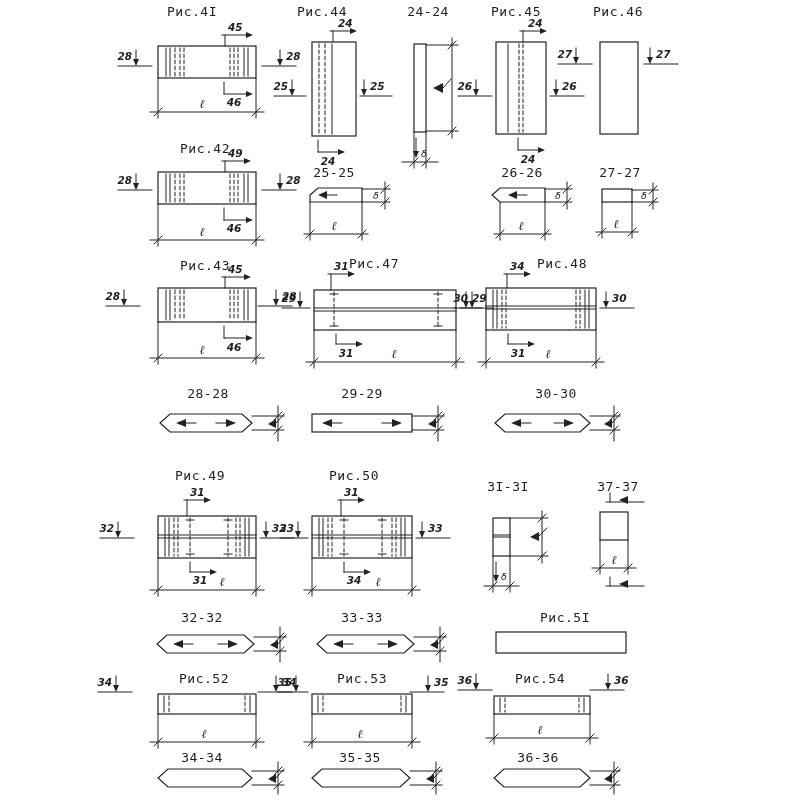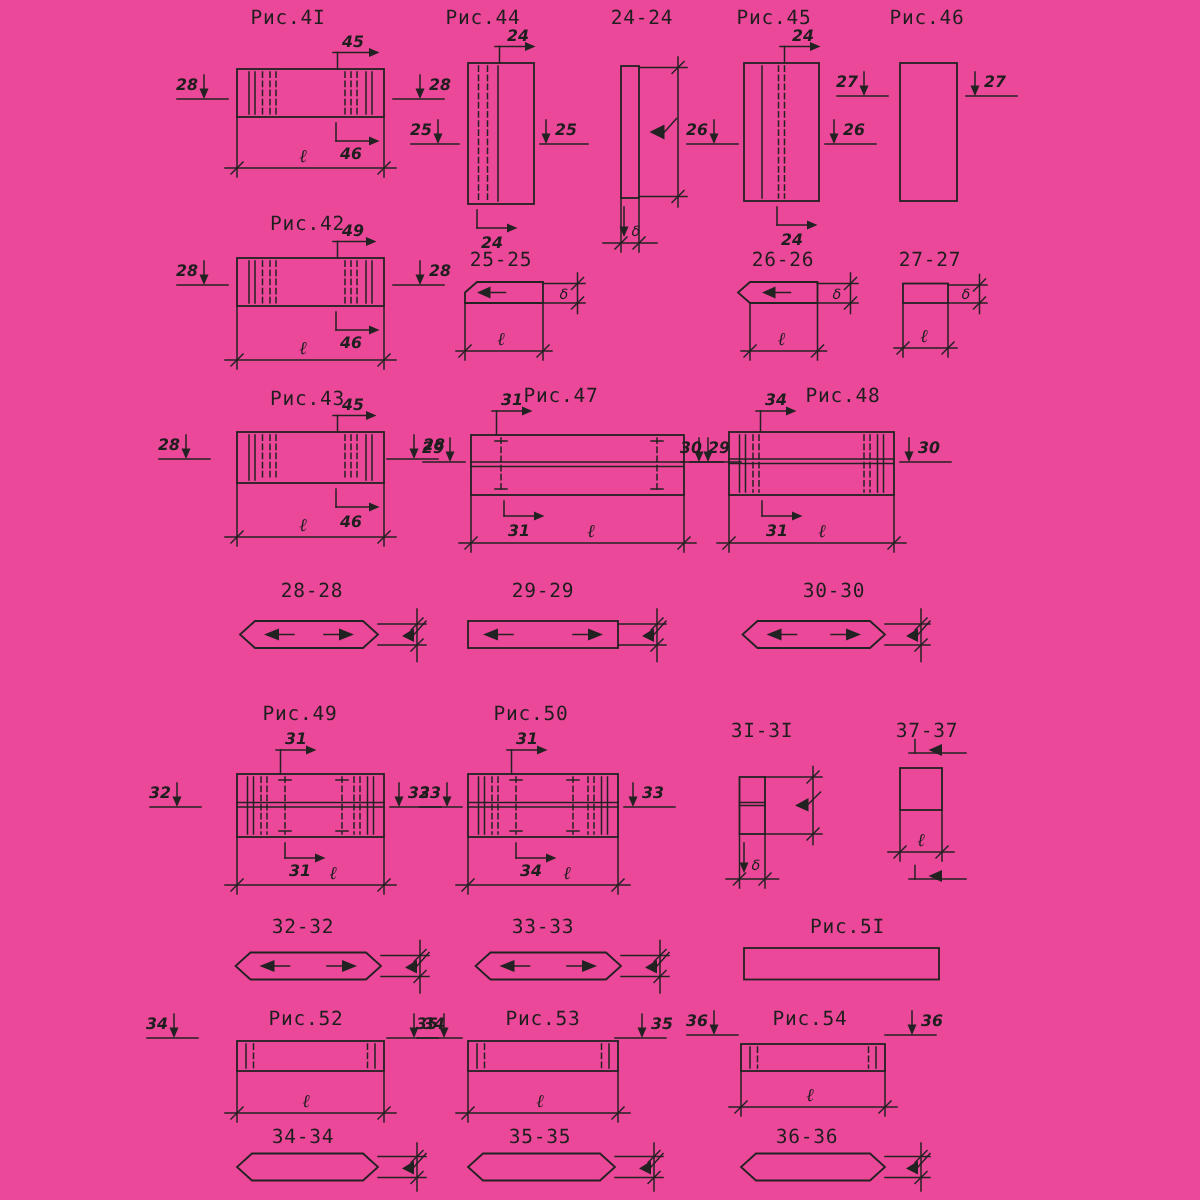--- a/index.html
+++ b/index.html
@@ -1,18 +1,18 @@
 <!DOCTYPE html>
 <html><head>
 <meta charset="utf-8">
 <style>
   html,body{margin:0;padding:0;background:#e8e8e8;}
   .sheet{
     position:relative;width:800px;height:800px;margin:0 auto;
-    background:#ec4899;overflow:hidden;
+    background:#ffffff;overflow:hidden;
     font-family:"DejaVu Sans Mono","Liberation Mono",monospace;
   }
   svg{display:block}
   .ln{stroke:#222;stroke-width:1.2;fill:none;stroke-linecap:square}
   .th{stroke-width:1}
   .dsh{stroke-dasharray:3.5 2.6;stroke-width:1}
   .f{fill:#222;stroke:none}
   .t{font:13px "DejaVu Sans Mono","Liberation Mono",monospace;fill:#1e1e1e;letter-spacing:.5px}
   .n{font:italic bold 10.5px "DejaVu Sans","Liberation Sans",sans-serif;fill:#1e1e1e}
   .l{font:italic 12px "DejaVu Serif","Liberation Serif",serif;fill:#1e1e1e}

